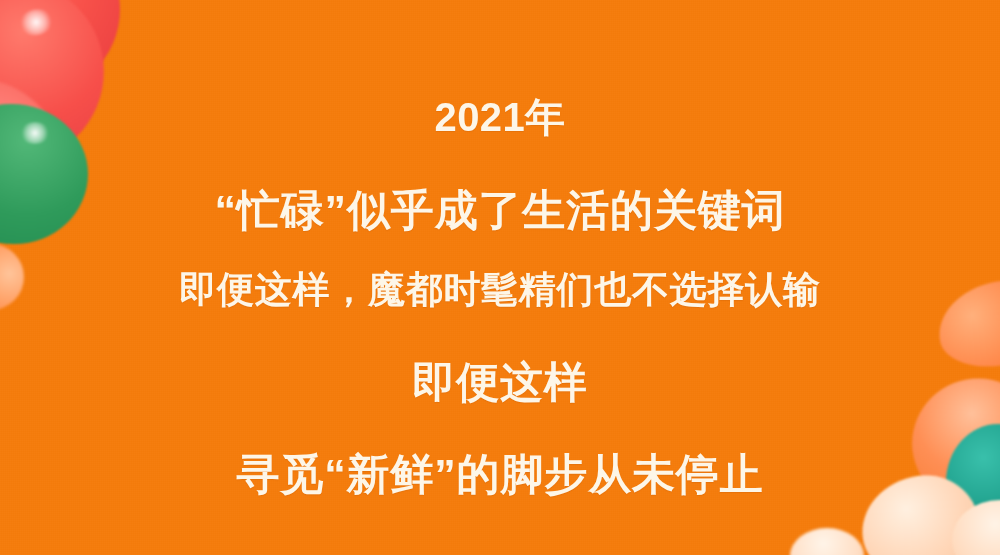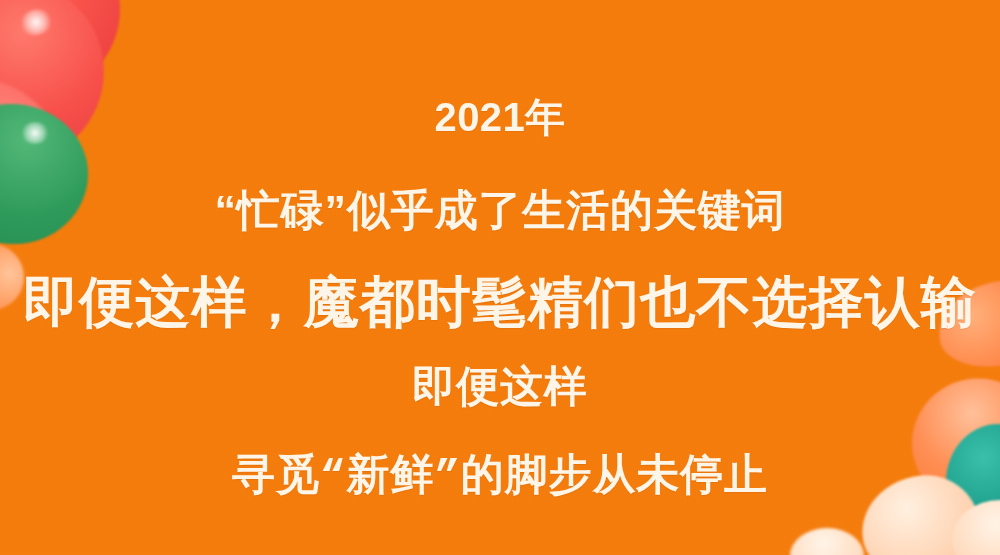--- a/index.html
+++ b/index.html
@@ -136,36 +136,35 @@
   }
   #line-1 {
     font-size: 40px;
     line-height: 50px;
     margin-bottom: 40px;
     letter-spacing: .01em;
   }
   #line-2 {
     font-size: 43px;
     line-height: 56px;
-    margin-bottom: 36px;
+    margin-bottom: 24px;
   }
   #line-3 {
-    font-size: 55px;
+    font-size: 37px;
     line-height: 56px;
-    margin-bottom: 28px;
+    margin-bottom: 36px;
   }
   #line-4 {
     font-size: 43px;
     line-height: 56px;
     margin-bottom: 36px;
   }
   #line-5 {
     font-size: 43px;
     line-height: 56px;
-    font-family: Liberation Mono, monospace;
   }
 </style>
 </head>
 <body>
 
 <div id="poster">
 
   <div class="texture"></div>
 
   <div class="balloon" id="bl-red-a"></div>

